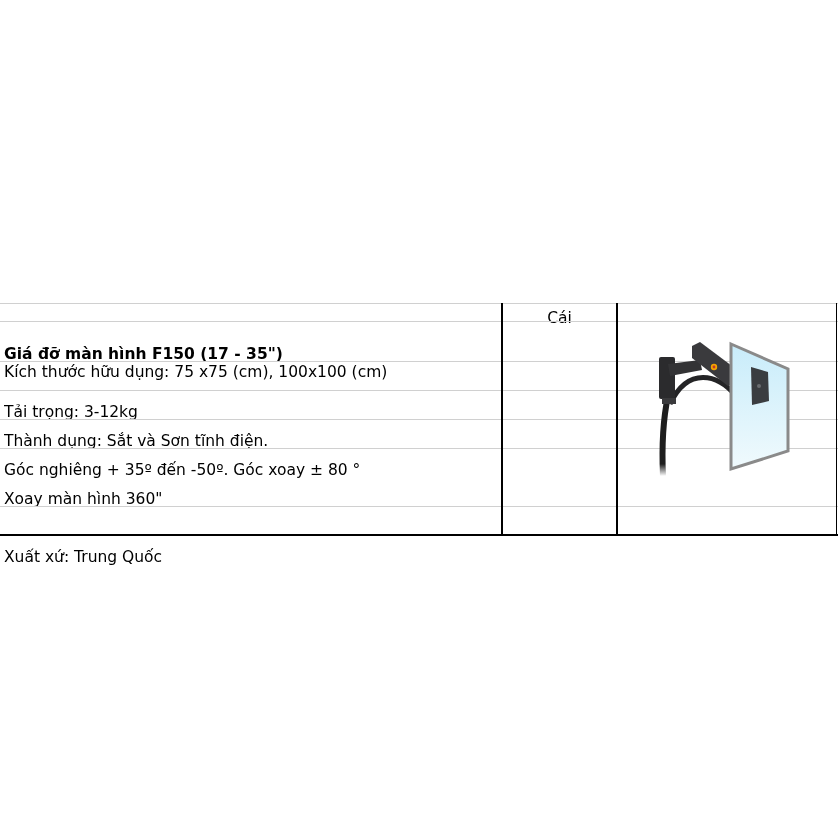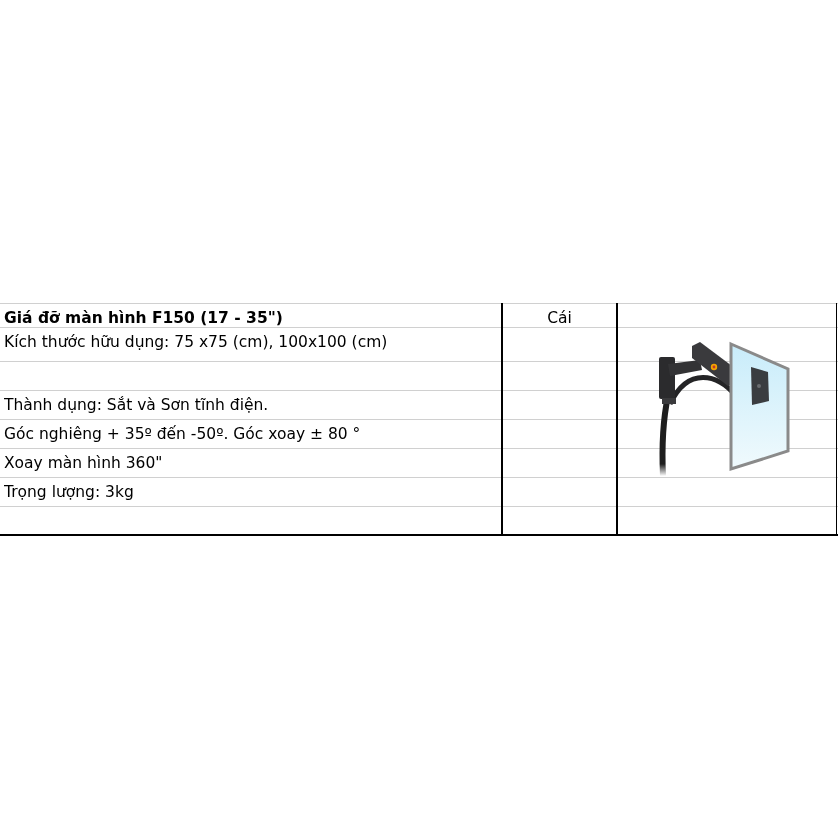--- a/index.html
+++ b/index.html
@@ -3,60 +3,58 @@
 <meta charset="utf-8">
 <style>
   html, body { margin: 0; padding: 0; background: #ffffff; }
   body { width: 838px; height: 838px; position: relative; overflow: hidden;
          font-family: "DejaVu Sans", "Liberation Sans", sans-serif; color: #000; }
   .sheet { position: absolute; left: 0; top: 303px; width: 838px; height: 233px; }
   .row { position: absolute; left: 0; width: 838px; height: 29px;
          border-top: 1px solid #d0d0d0; box-sizing: border-box; }
   .cell { position: absolute; top: 0; height: 29px; box-sizing: border-box;
           font-size: 15.5px; line-height: 28px; white-space: nowrap; overflow: hidden; }
-  .c1 { left: 4px; width: 496px; }
+  .c1 { left: 4px; width: 496px; margin-top: 36px; }
   .c2 { left: 503px; width: 113px; text-align: center; }
   .bold { font-weight: bold; }
   .vline { position: absolute; top: 303px; height: 233px; width: 1.5px; background: #000; }
   .bottom { position: absolute; left: 0; top: 534px; width: 838px; height: 1.5px; background: #000; }
   .imgcell { position: absolute; left: 618px; top: 304px; width: 217px; height: 230px; background: transparent; }
   .imgcell svg { position: absolute; left: 0; top: 0; }
 </style>
 </head>
 <body>
 
 <div class="sheet">
   <div class="row" style="top:0px">
     <div class="cell c1 bold">Giá đỡ màn hình F150 (17 - 35")</div>
     <div class="cell c2">Cái</div>
   </div>
-  <div class="row" style="top:24px">
+  <div class="row" style="top:18px">
     <div class="cell c1">Kích thước hữu dụng: 75 x75 (cm), 100x100 (cm)</div>
     <div class="cell c2"></div>
   </div>
   <div class="row" style="top:58px">
+    <div class="cell c1">Tải trọng: 3-12kg</div>
     <div class="cell c2"></div>
   </div>
   <div class="row" style="top:87px">
     <div class="cell c1">Thành dụng: Sắt và Sơn tĩnh điện.</div>
     <div class="cell c2"></div>
   </div>
   <div class="row" style="top:116px">
     <div class="cell c1">Góc nghiêng + 35º đến -50º. Góc xoay ± 80 °</div>
     <div class="cell c2"></div>
   </div>
   <div class="row" style="top:145px">
     <div class="cell c1">Xoay màn hình 360"</div>
     <div class="cell c2"></div>
   </div>
-  <div class="row" style="top:174px">
-    <div class="cell c1">Trọng lượng: 3kg</div>
-    <div class="cell c2"></div>
-  </div>
   <div class="row" style="top:203px">
+    <div class="cell c1">Xuất xứ: Trung Quốc</div>
     <div class="cell c2"></div>
   </div>
 </div>
 
 <div class="imgcell">
   <svg width="217" height="230" viewBox="0 0 217 230">
     <defs>
       <linearGradient id="scr" x1="0" y1="0" x2="0" y2="1">
         <stop offset="0" stop-color="#c8ecfa"></stop>
         <stop offset="1" stop-color="#f0fafd"></stop>

